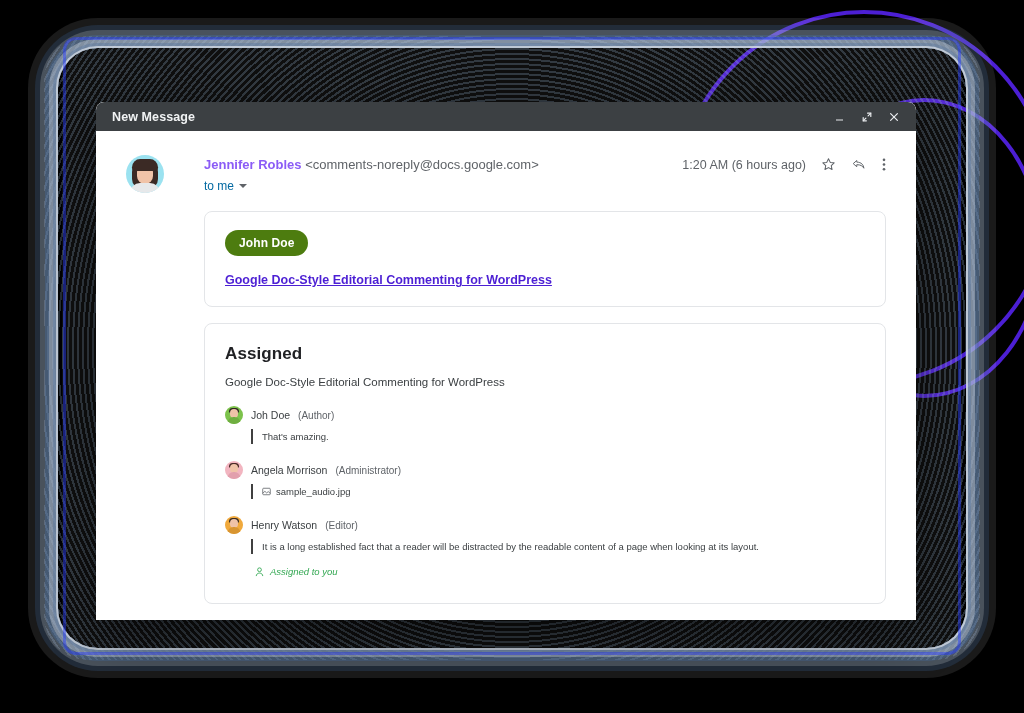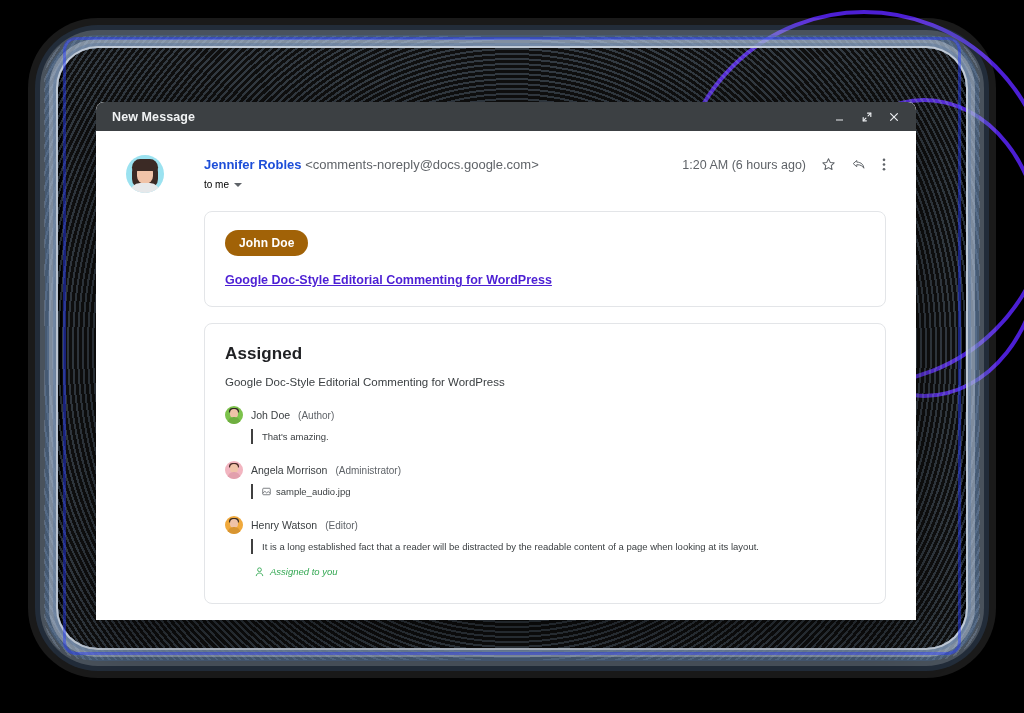--- a/index.html
+++ b/index.html
@@ -177,27 +177,27 @@
   }
 
   .sender-info { flex: 1; min-width: 0; padding-top: 1px; }
   .sender-line {
     font-size: 13px;
     color: #5f6368;
     line-height: 18px;
   }
   .sender-name {
     font-weight: bold;
-    color: #1d4ed8;
+    color: #8b5cf6;
     font-size: 13px;
   }
   .sender-email { color: #5f6368; font-size: 13px; }
   .to-line {
-    font-size: 10px;
-    color: #000000;
+    font-size: 12px;
+    color: #0369a1;
     margin-top: 5px;
     display: flex;
     align-items: center;
     gap: 5px;
     cursor: pointer;
     width: fit-content;
   }
   .caret-down {
     width: 0; height: 0;
     border-left: 4px solid transparent;
@@ -220,21 +220,21 @@
   .card {
     border: 1px solid #e3e5e8;
     border-radius: 8px;
     margin-left: 78px;
     margin-right: 0;
     background: #fff;
   }
   .mention-card { padding: 18px 20px 18px 20px; margin-bottom: 16px; }
   .mention-top { display: flex; align-items: center; gap: 22px; }
   .chip {
-    background: #a16207;
+    background: #4d7c0f;
     color: #ffffff;
     font-size: 12px;
     font-weight: bold;
     padding: 6px 14px;
     border-radius: 14px;
     letter-spacing: .1px;
   }
   .mention-text { font-size: 12.5px; color: #202124; }
   .mention-link {
     display: inline-block;

